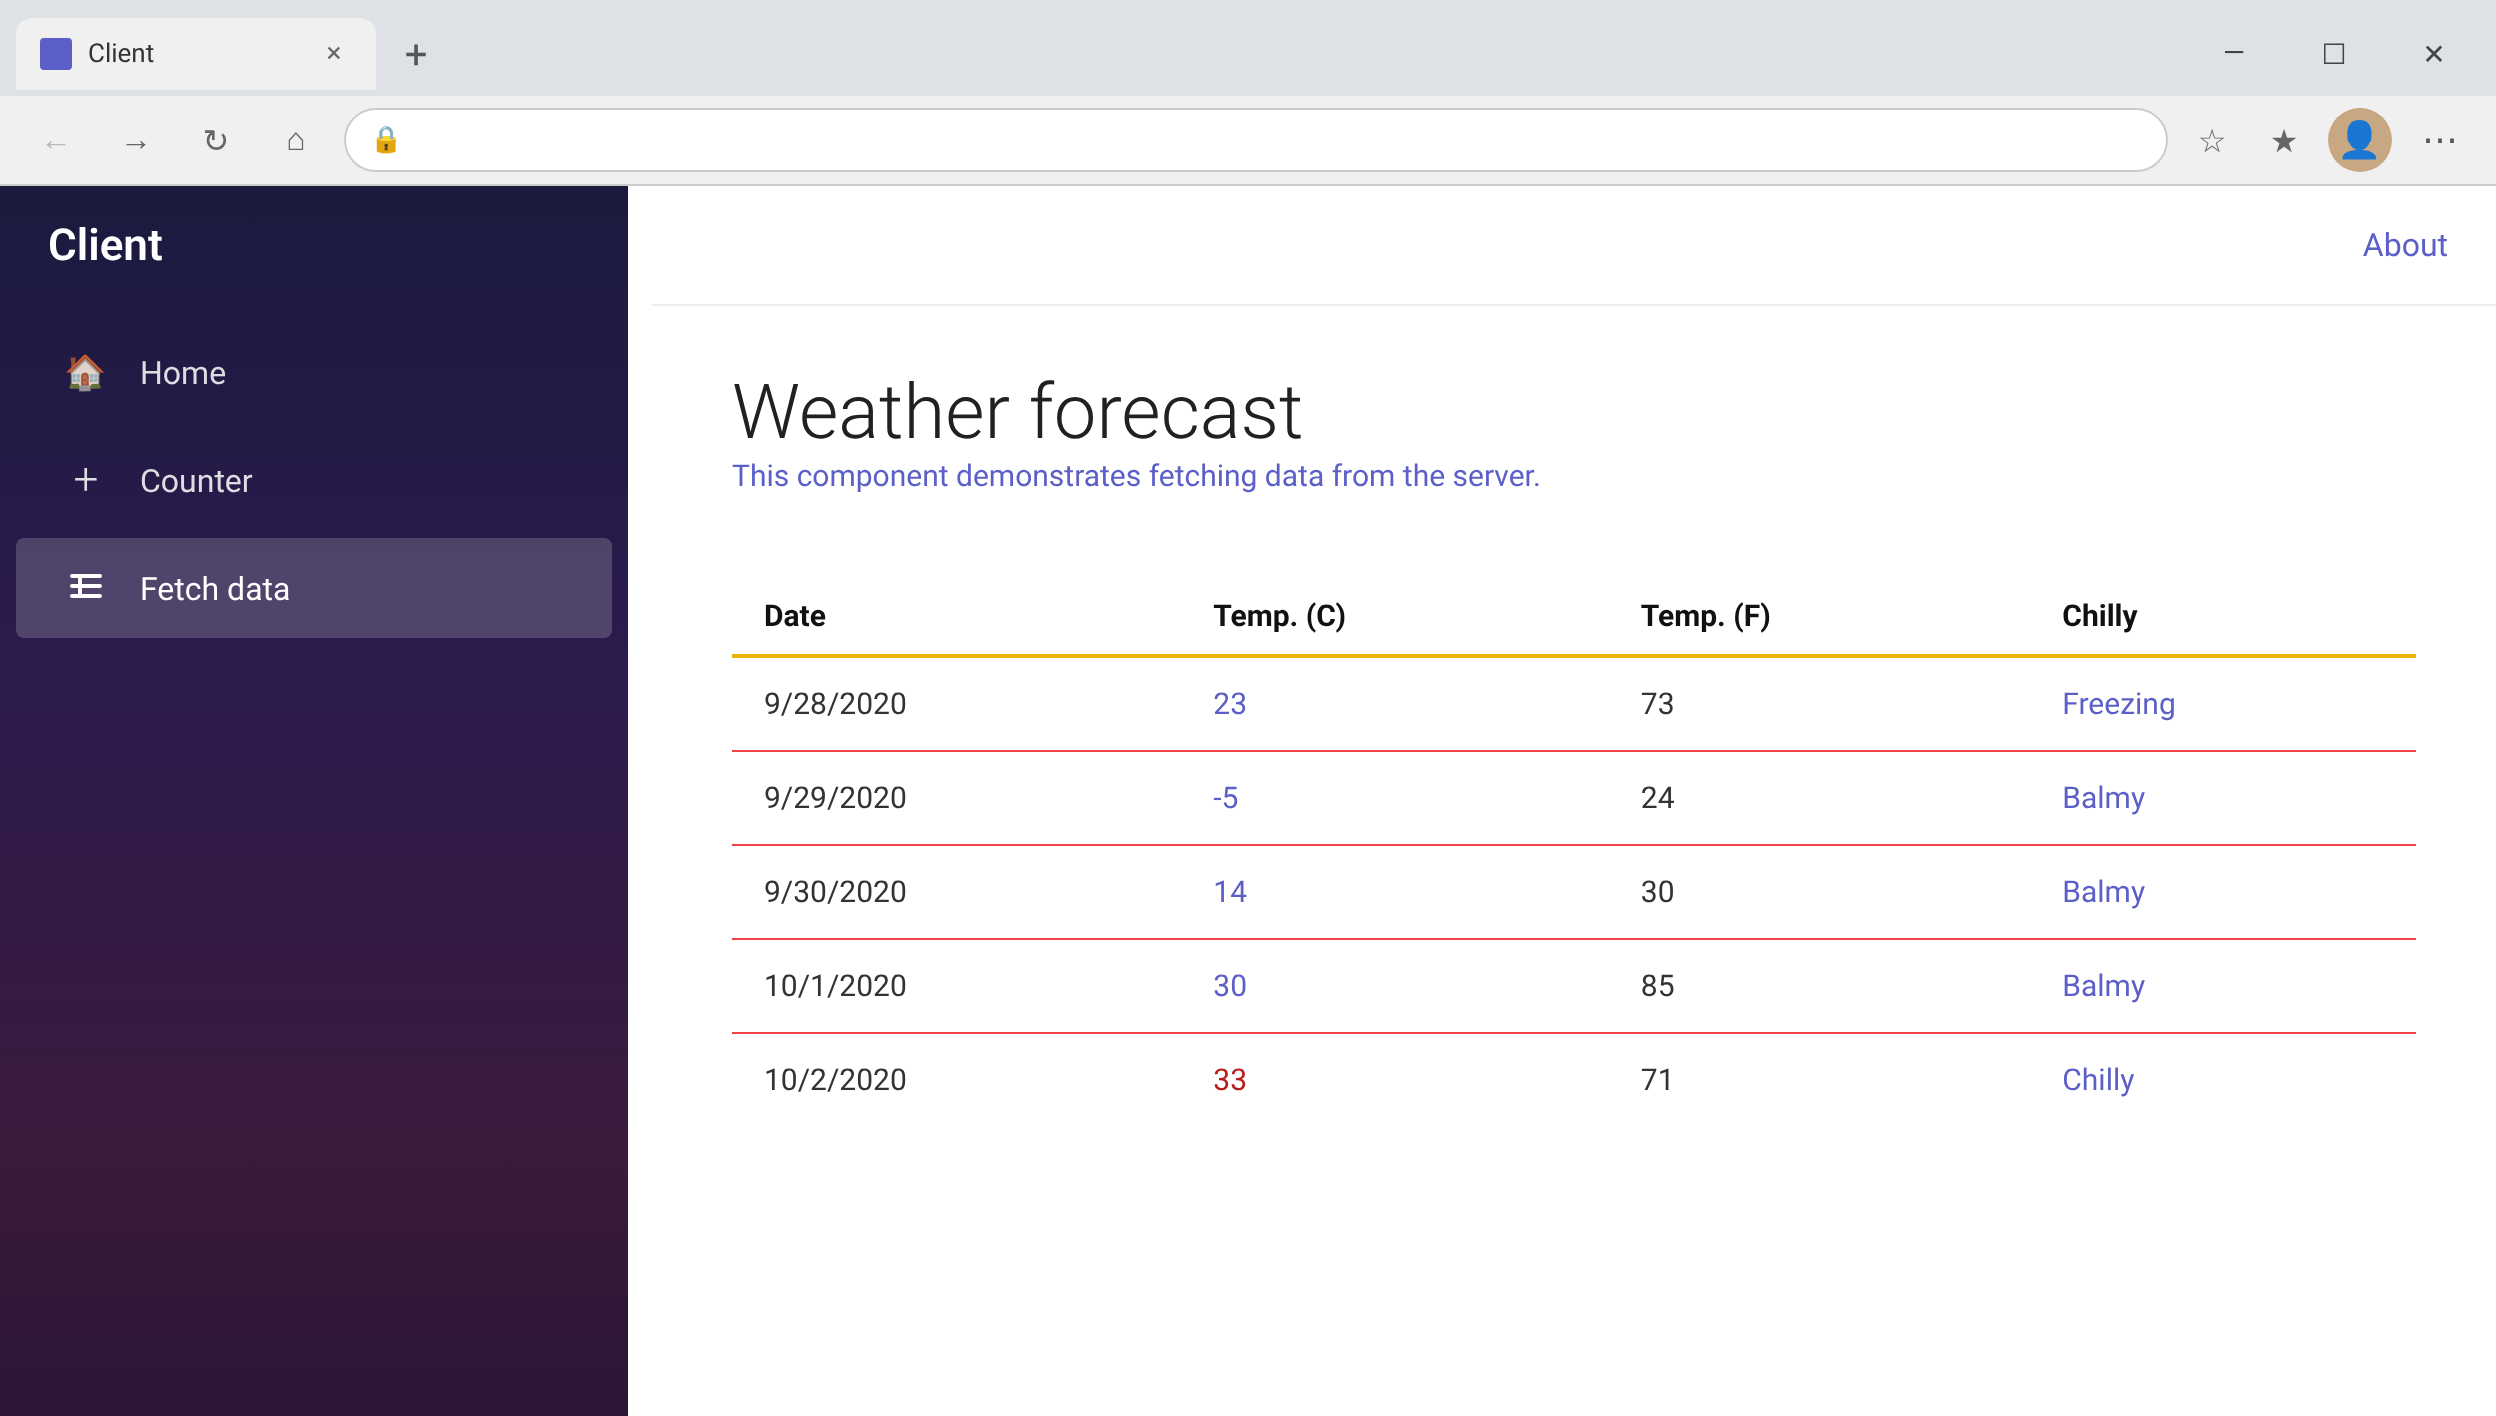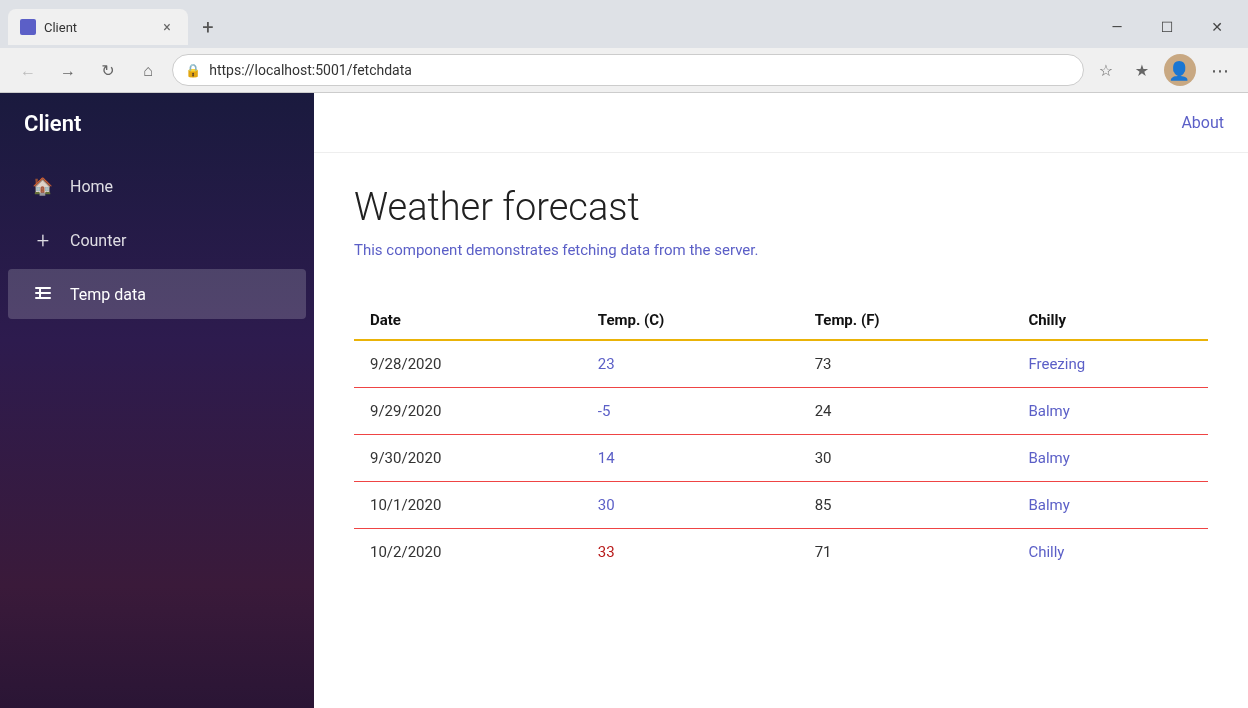--- a/index.html
+++ b/index.html
@@ -193,20 +193,21 @@
       align-items: center;
       justify-content: center;
       font-size: 17px;
     }
 
     
     .main-content {
       flex: 1;
       background: white;
       overflow-y: auto;
+      padding-left: 12px;
     }
     .top-nav {
       display: flex;
       justify-content: flex-end;
       align-items: center;
       padding: 0 24px;
       height: 60px;
       border-bottom: 1px solid #eee;
     }
     .about-link {
@@ -216,21 +217,21 @@
       text-decoration: none;
     }
 
     .content-area {
       padding: 32px 40px;
     }
     .page-title {
       font-size: 38px;
       font-weight: 300;
       color: #212121;
-      margin-bottom: 12px;
+      margin-bottom: 0;
     }
     .page-subtitle {
       font-size: 15px;
       color: #5b5fc7;
       margin-bottom: 42px;
     }
 
     
     .data-table {
       width: 100%;
@@ -272,21 +273,20 @@
       <div class="win-btn close">✕</div>
     </div>
   </div>
   <div class="address-bar">
     <div class="nav-btn disabled">←</div>
     <div class="nav-btn">→</div>
     <div class="nav-btn">↻</div>
     <div class="nav-btn">⌂</div>
     <div class="url-bar">
       <span class="lock-icon">🔒</span>
-      <span class="url-text">https://localhost:5001/fetchdata</span>
     </div>
     <div class="star-btn">☆</div>
     <div class="fav-btn">★</div>
     <div class="profile-avatar">👤</div>
     <div class="more-btn">⋯</div>
   </div>
 </div>
 
 <div class="app-layout">
 
@@ -306,21 +306,21 @@
       </div>
       <div class="nav-item active">
         <span class="nav-icon">
           <svg width="18" height="18" viewBox="0 0 18 18" fill="none">
             <rect x="1" y="2" width="16" height="2" rx="1" fill="white"></rect>
             <rect x="1" y="7" width="16" height="2" rx="1" fill="white"></rect>
             <rect x="1" y="12" width="16" height="2" rx="1" fill="white"></rect>
             <rect x="5" y="2" width="2" height="12" rx="1" fill="white"></rect>
           </svg>
         </span>
-        <span>Temp data</span>
+        <span>Fetch data</span>
       </div>
     </nav>
   </div>
 
   <div class="main-content">
     <div class="top-nav">
       <a class="about-link">About</a>
     </div>
     <div class="content-area">
       <h1 class="page-title">Weather forecast</h1>

